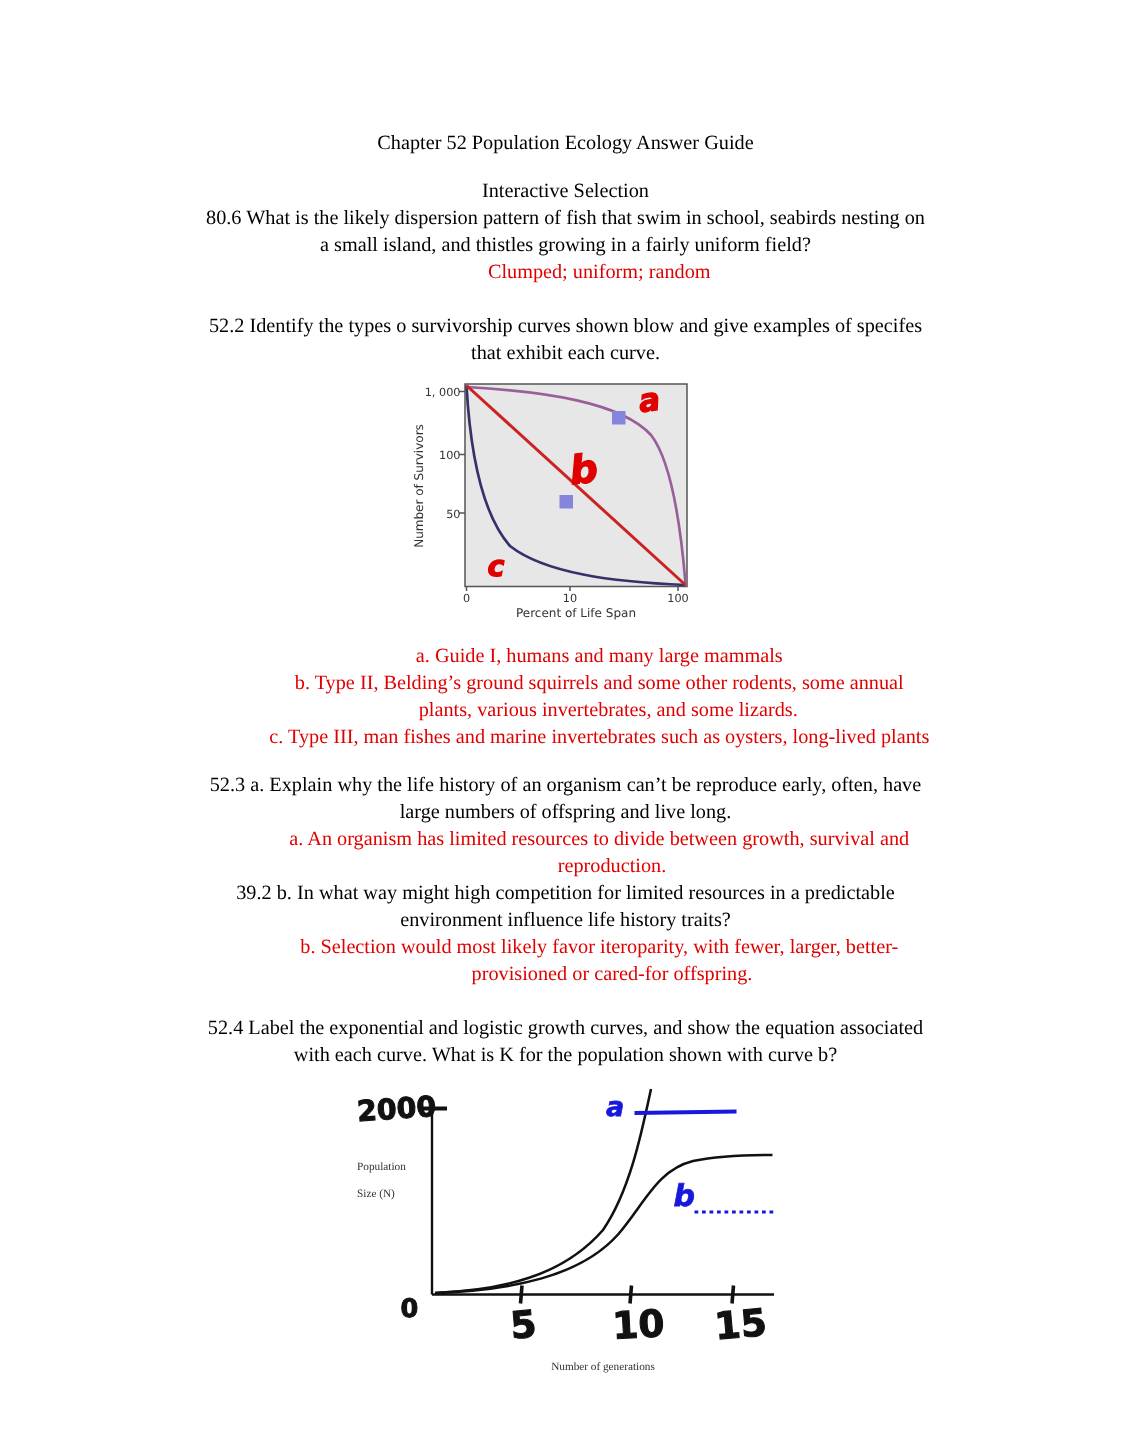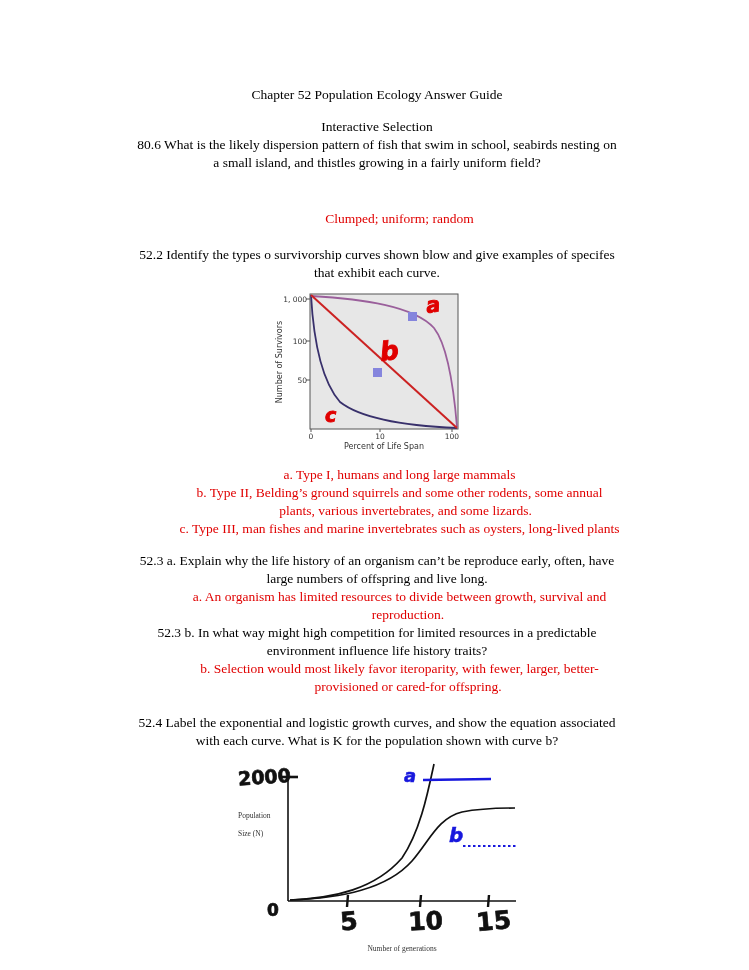--- a/index.html
+++ b/index.html
@@ -7,21 +7,21 @@
   body {
     width: 749px; height: 970px; background: #ffffff;
     font-family: "Liberation Serif", "DejaVu Serif", serif;
     font-size: 13.5px; color: #000; overflow: hidden; position: relative;
   }
   .content { position: absolute; left: 110px; top: 86px; width: 534px; }
   .line { margin: 0; line-height: 18px; white-space: pre-wrap; text-align: center; }
   .blank { height: 18px; }
   .blank-sm { height: 14px; }
   .red { color: #e00000; }
-  .ind1 { margin-left: 45px; margin-top: 38px; }
+  .ind1 { margin-left: 45px; }
   .hang1 { padding-left: 57px; text-indent: -12px; }
   .hang2 { padding-left: 62px; text-indent: -17px; }
   .fig1 { margin: 4px 0 8px 158px; }
   .fig2 { margin: 8px 0 0 120px; }
   svg text { font-family: "DejaVu Sans", sans-serif; }
   .tick { font-size: 7.5px; fill: #333; }
   .axis-title { font-size: 8px; fill: #333; }
   .scribble-red { fill: #e00000; font-weight: bold; font-style: italic; stroke: #e00000; stroke-width: 0.9; }
   .hand { fill: #111; font-weight: bold; stroke: #111; stroke-width: 0.7; font-family: "DejaVu Sans", sans-serif; }
   .hand-blue { fill: #1818dd; font-weight: bold; font-style: italic; stroke: #1818dd; stroke-width: 0.5; }
@@ -72,31 +72,31 @@
       <line x1="112" y1="143" x2="112" y2="146" stroke="#555"></line>
       <text x="112" y="153" text-anchor="middle" class="tick">10</text>
       <line x1="184" y1="143" x2="184" y2="146" stroke="#555"></line>
       <text x="184" y="153" text-anchor="middle" class="tick">100</text>
 
       <text x="116" y="163" text-anchor="middle" class="axis-title">Percent of Life Span</text>
       <text x="14" y="76" text-anchor="middle" class="axis-title" transform="rotate(-90 14 76)">Number of Survivors</text>
     </svg>
   </div>
 
-  <p class="line red hang1">a. Type I, humans and long large mammals</p>
+  <p class="line red hang1">a. Guide I, humans and many large mammals</p>
   <p class="line red hang1">b. Type II, Belding’s ground squirrels and some other rodents, some annual
 plants, various invertebrates, and some lizards.</p>
   <p class="line red hang1">c. Type III, man fishes and marine invertebrates such as oysters, long-lived plants</p>
   <div class="blank-sm"></div>
 
   <p class="line">52.3 a. Explain why the life history of an organism can’t be reproduce early, often, have
 large numbers of offspring and live long.</p>
   <p class="line red hang2">a. An organism has limited resources to divide between growth, survival and
 reproduction.</p>
-  <p class="line">52.3 b. In what way might high competition for limited resources in a predictable
+  <p class="line">39.2 b. In what way might high competition for limited resources in a predictable
 environment influence life history traits?</p>
   <p class="line red hang2">b. Selection would most likely favor iteroparity, with fewer, larger, better-
 provisioned or cared-for offspring.</p>
   <div class="blank"></div>
 
   <p class="line">52.4 Label the exponential and logistic growth curves, and show the equation associated
 with each curve. What is K for the population shown with curve b?</p>
 
   <div class="fig2">
     <svg width="300" height="205" viewBox="0 0 300 205">

